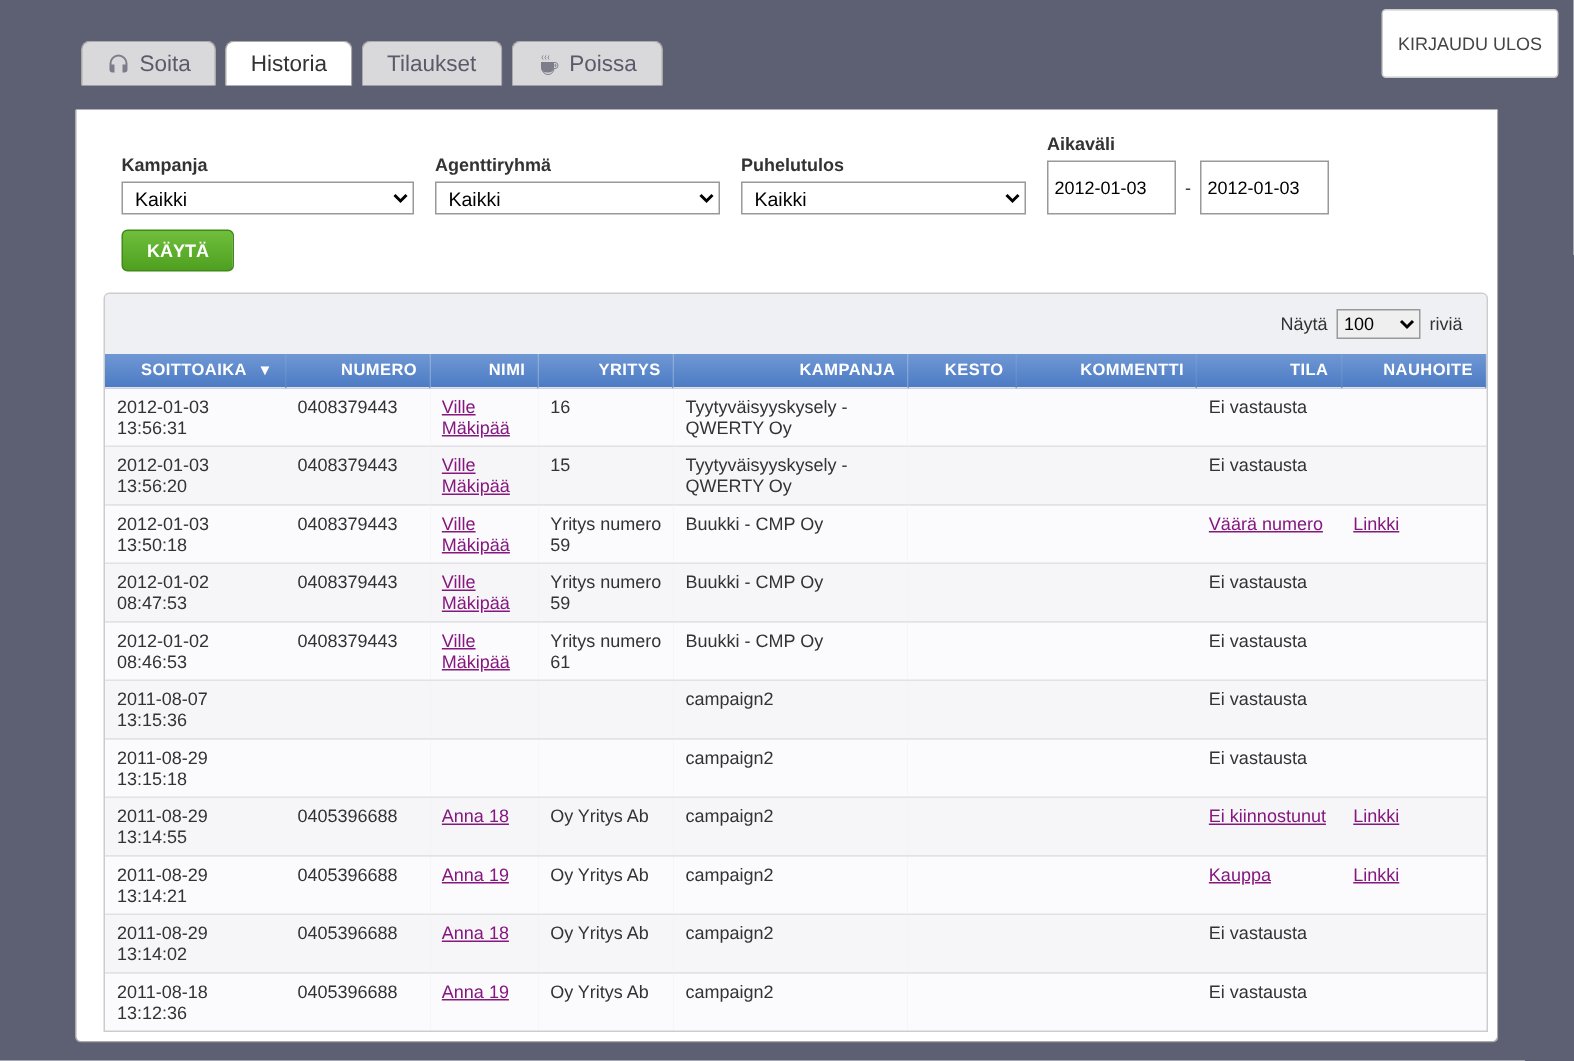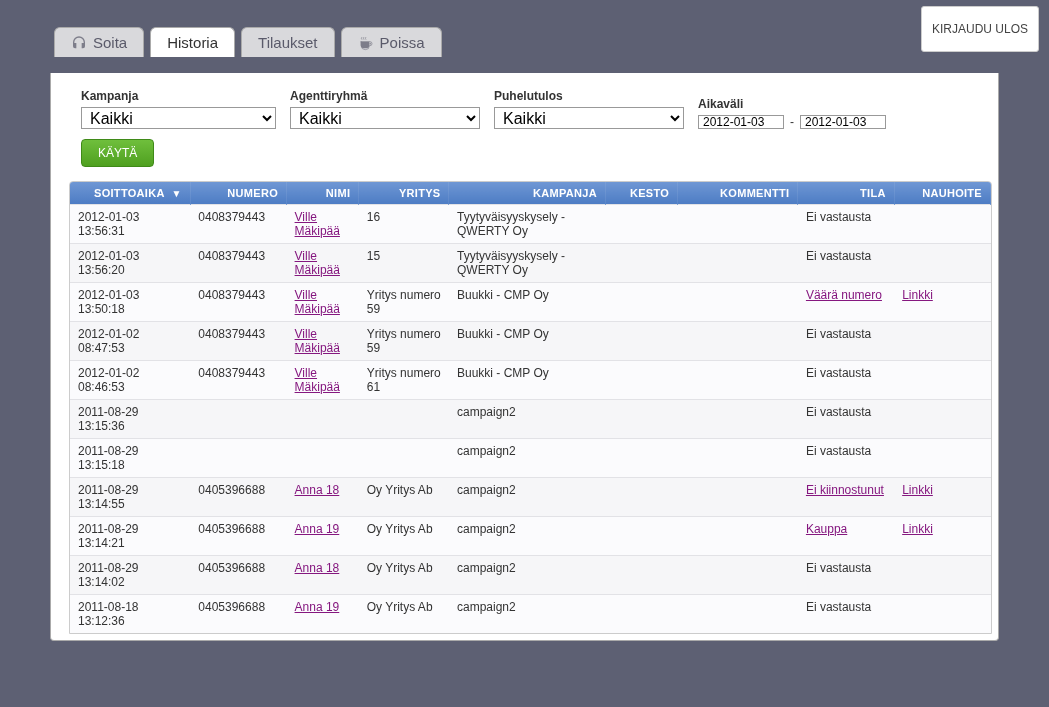--- a/index.html
+++ b/index.html
@@ -89,41 +89,41 @@
     padding: 0 18px;
     flex-wrap: wrap;
     align-items: flex-end;
   }
   .filter-group { display: flex; flex-direction: column; gap: 2px; }
   .filter-label { font-size: 12px; font-weight: bold; color: #333; margin-bottom: 2px; }
   .dropdown {
     border: 1px solid #999;
     background: #fff;
     height: 22px;
-    font-size: 16px;
+    font-size: 13px;
     padding: 1px 4px;
   }
   .dropdown.wide { width: 195px; }
   .dropdown.med { width: 190px; }
   .date-input {
     border: 1px solid #999;
-    height: 14px;
+    height: 36px;
     width: 86px;
     font-size: 12px;
     padding: 1px 4px;
   }
   .apply-row { padding: 10px 18px 14px 18px; }
   .apply-btn {
     background: linear-gradient(#6fbf3c, #4fa020);
     color: #fff;
     border: 1px solid #3f8a18;
     border-radius: 4px;
     padding: 6px 16px;
     font-size: 12px;
-    font-weight: normal;
+    font-weight: bold;
     cursor: pointer;
   }
   .table-wrap {
     background: #f0f0f0;
     border: 1px solid #ccc;
     margin: 0 6px 6px 6px;
     border-radius: 4px 4px 0 0;
     overflow: hidden;
   }
   .rows-per-page {
@@ -247,20 +247,27 @@
           <input class="date-input" value="2012-01-03" style="">
         </div>
       </div>
     </div>
 
     <div class="apply-row">
       <button class="apply-btn">KÄYTÄ</button>
     </div>
 
     <div class="table-wrap">
+      <div class="rows-per-page">
+        <span>Näytä</span>
+        <select class="rows-select">
+          <option>100</option>
+        </select>
+        <span>riviä</span>
+      </div>
 
       <table>
         <colgroup>
           <col class="col-soittoaika">
             <col class="col-numero">
             <col class="col-nimi">
           <col class="col-yritys">
             <col class="col-kampanja">
             <col class="col-kesto">
           <col class="col-kommentti">
@@ -333,21 +340,21 @@
               <td>0408379443</td>
               <td><span class="link">Ville Mäkipää</span></td>
               <td>Yritys numero 61</td>
               <td>Buukki - CMP Oy</td>
               <td></td>
               <td></td>
               <td>Ei vastausta</td>
               <td></td>
             </tr>
             <tr>
-              <td>2011-08-29 13:15:36</td>
+              <td>2011-08-07 13:15:36</td>
               <td></td>
               <td></td>
               <td></td>
               <td>campaign2</td>
               <td></td>
               <td></td>
               <td>Ei vastausta</td>
               <td></td>
             </tr>
             <tr>

